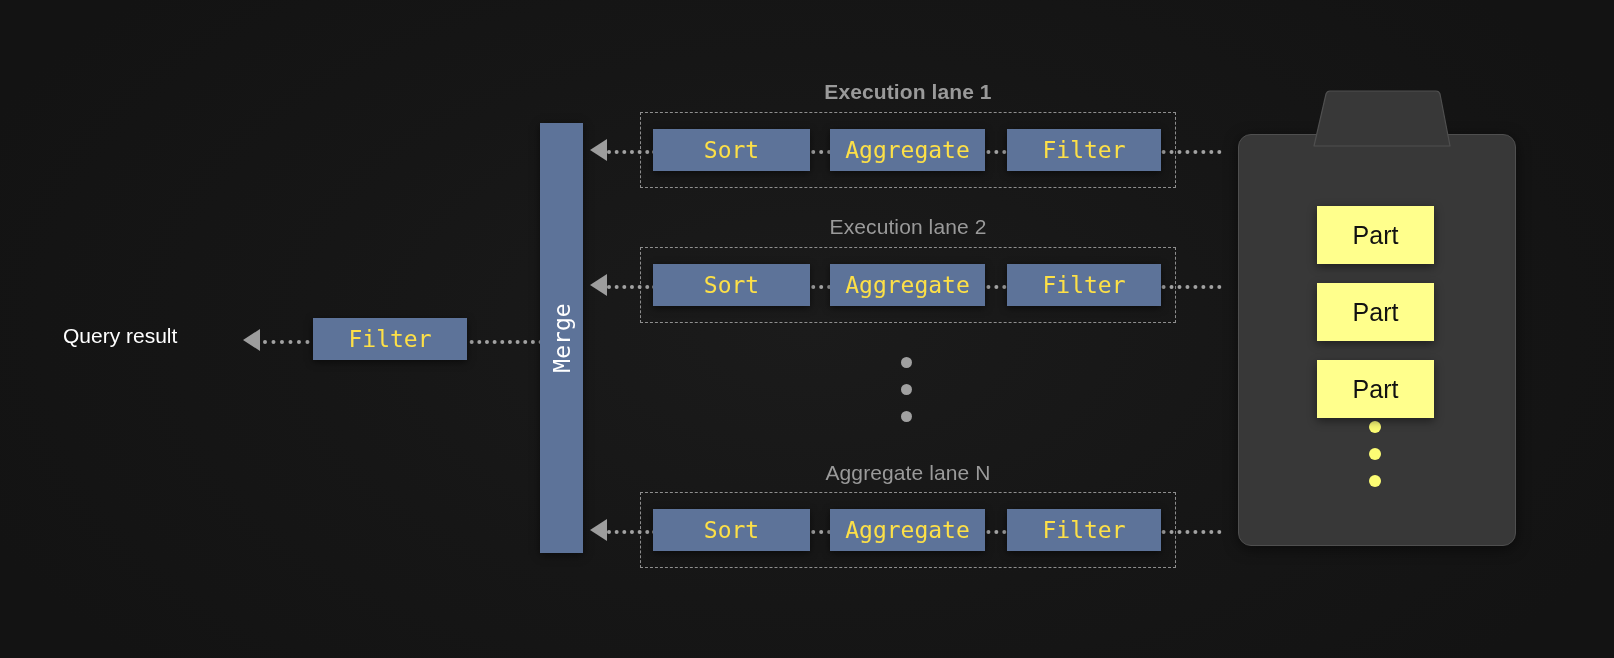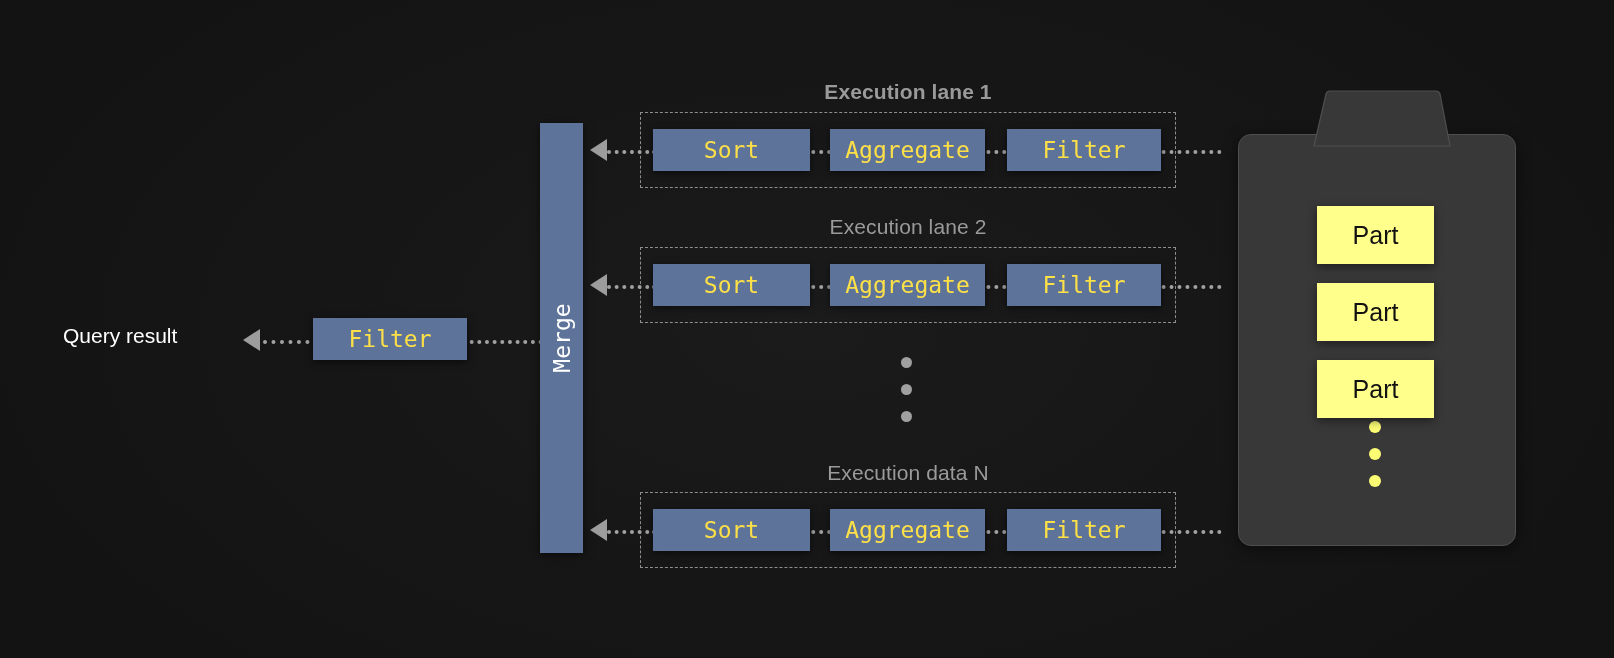--- a/index.html
+++ b/index.html
@@ -181,21 +181,21 @@
   <div class="abs op-box" style="left:653px; top:264px; width:157px; height:42px;">Sort</div>
   <div class="abs op-box" style="left:830px; top:264px; width:155px; height:42px;">Aggregate</div>
   <div class="abs op-box" style="left:1007px; top:264px; width:154px; height:42px;">Filter</div>
 
   <div class="abs vdots gray" style="left:901px; top:357px;">
     <i></i>
       <i></i>
       <i></i>
   </div>
 
-  <div class="abs lane-label" style="left:640px; top:461px; width:536px;">Execution data N</div>
+  <div class="abs lane-label" style="left:640px; top:461px; width:536px;">Aggregate lane N</div>
 
   <div class="abs arrow-left" style="left:590px; top:519px;"></div>
   <div class="abs dotted-line" style="left:607px; top:530px; width:50px;"></div>
 
   <div class="abs lane-frame" style="left:640px; top:492px; width:536px; height:76px;"></div>
 
   <div class="abs dotted-line" style="left:652px; top:530px; width:570px;"></div>
 
   <div class="abs op-box" style="left:653px; top:509px; width:157px; height:42px;">Sort</div>
   <div class="abs op-box" style="left:830px; top:509px; width:155px; height:42px;">Aggregate</div>

